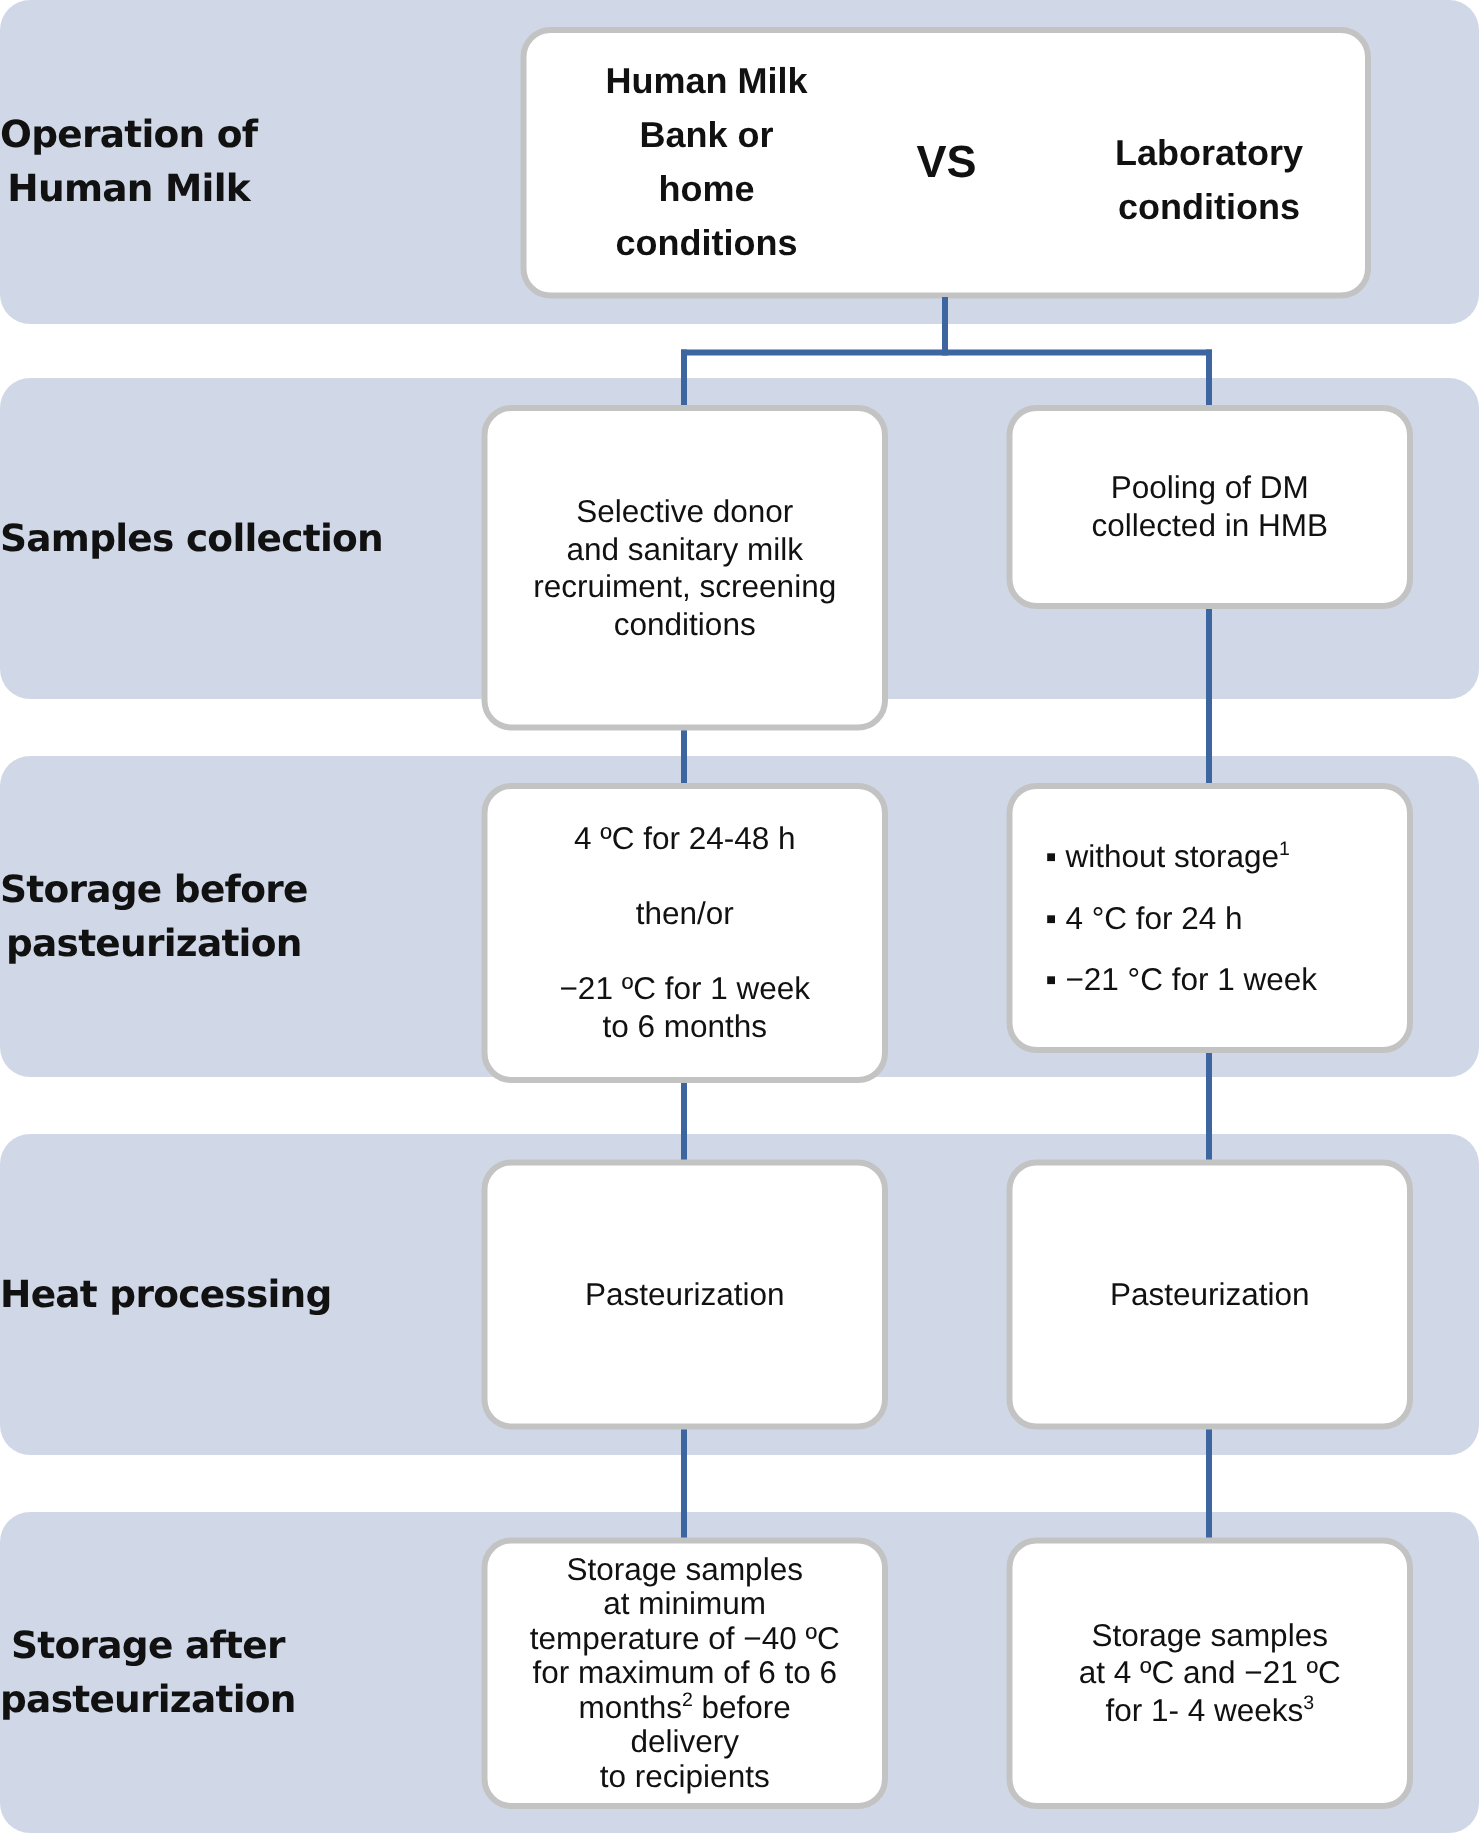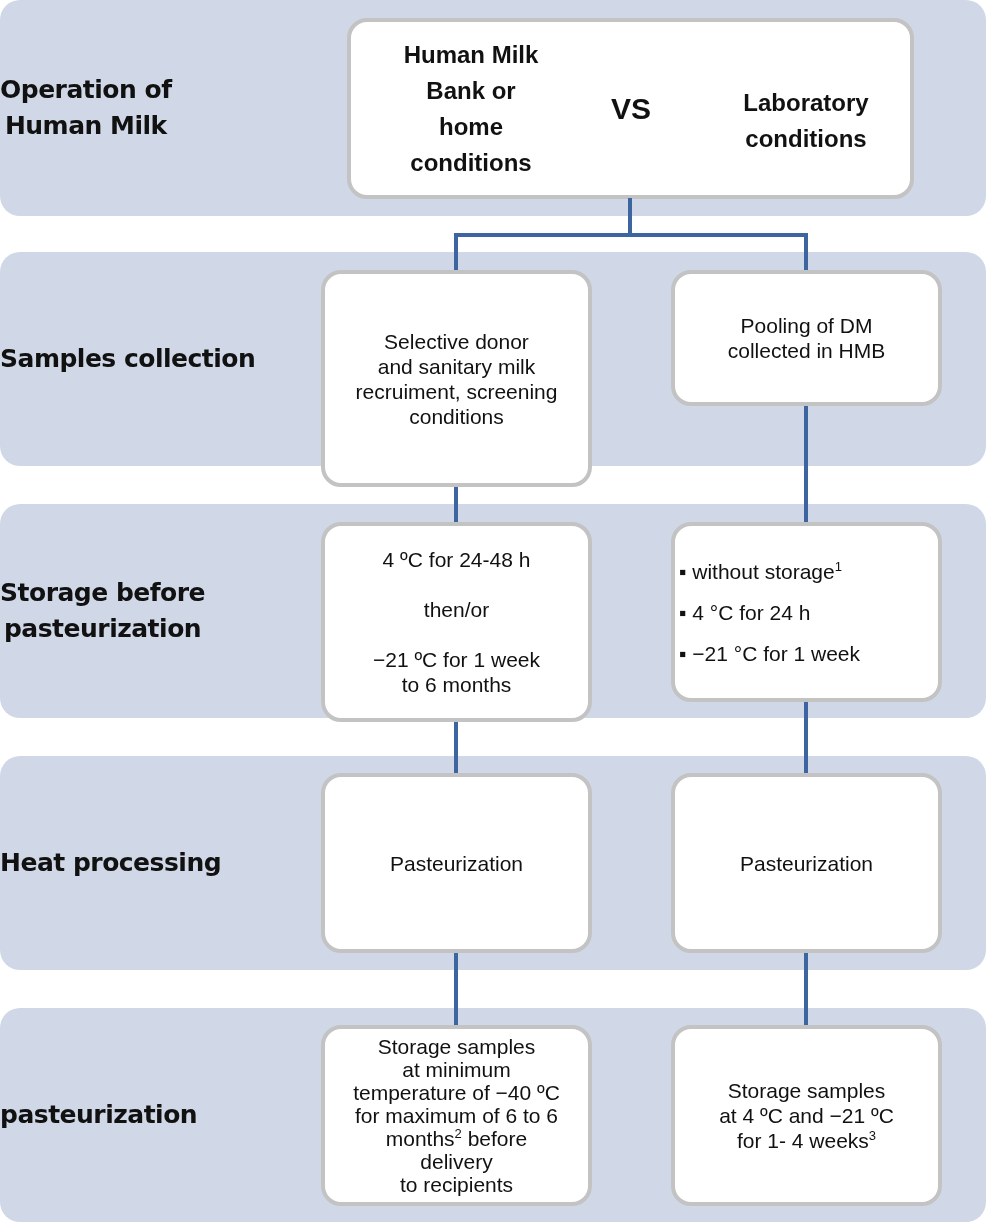--- a/index.html
+++ b/index.html
@@ -92,20 +92,21 @@
   </div>
 </div>
 <div class="band" style="top:756px; height:214px;">
   <div class="band-label">
     <span>Heat processing</span>
   </div>
 </div>
 <div class="band" style="top:1008px; height:214px;">
   <div class="band-label">
     <div>
+      <span>Storage after</span>
       <span>pasteurization</span>
     </div>
   </div>
 </div>
 
 <div class="line" style="left:628px; top:198px; width:4px; height:39px;"></div>
 <div class="line" style="left:454px; top:233px; width:354px; height:4px;"></div>
 <div class="line" style="left:454px; top:233px; width:4px; height:972px;"></div>
 <div class="line" style="left:804px; top:233px; width:4px; height:972px;"></div>
 
@@ -127,21 +128,21 @@
 <div class="box col-l" style="top:522px; height:200px;">
   <div>
     <span class="txt">4 ºC for 24-48 h</span>
     <div class="para-gap"></div>
     <span class="txt">then/or</span>
     <div class="para-gap"></div>
     <span class="txt" style="white-space:pre-line">−21 ºC for 1 week
 to 6 months</span>
   </div>
 </div>
-<div class="box col-r" style="top:522px; height:180px; justify-content:flex-start; padding-left:4px;">
+<div class="box col-r" style="top:522px; height:180px; justify-content:flex-start; padding-left:22px;">
   <div class="bullets">
     <span class="b"><span>▪ without storage</span><sup>1</sup></span>
     <span class="b"><span>▪ 4 °C for 24 h</span></span>
     <span class="b"><span>▪ −21 °C for 1 week</span></span>
   </div>
 </div>
 
 <div class="box col-l" style="top:773px; height:180px;">
   <span class="txt">Pasteurization</span>
 </div>

